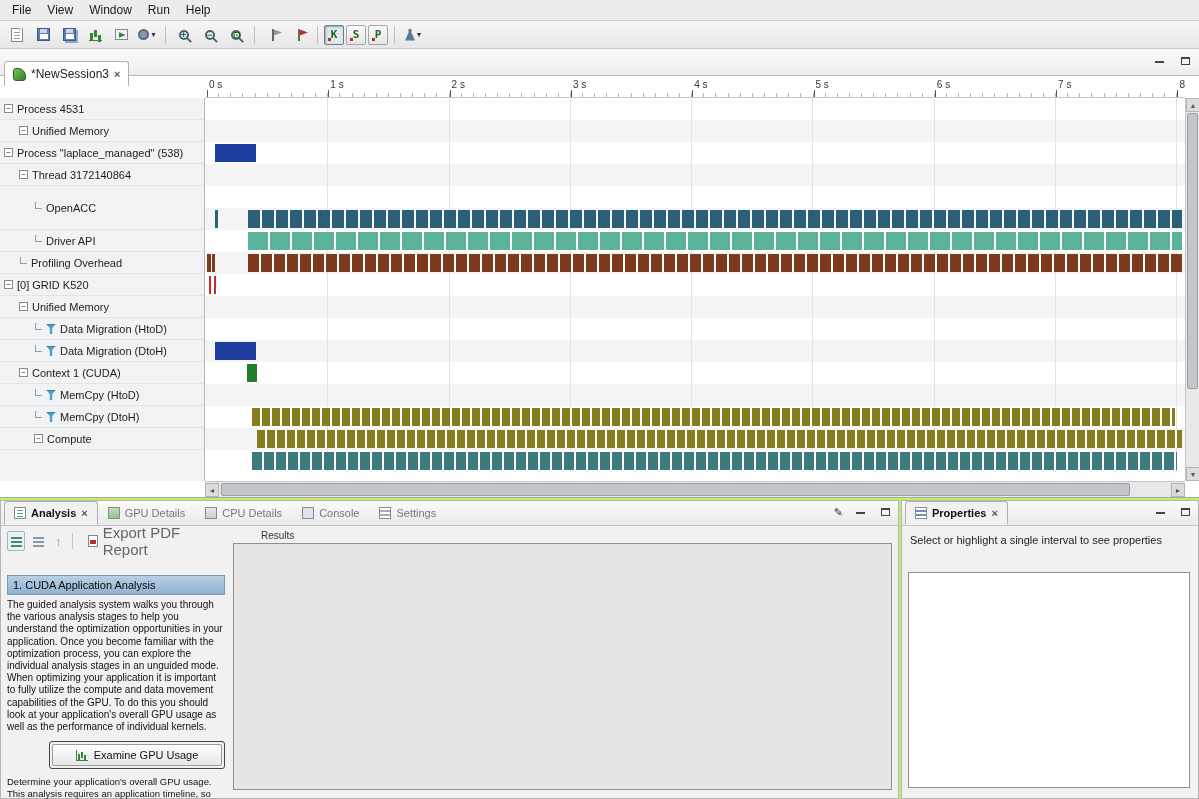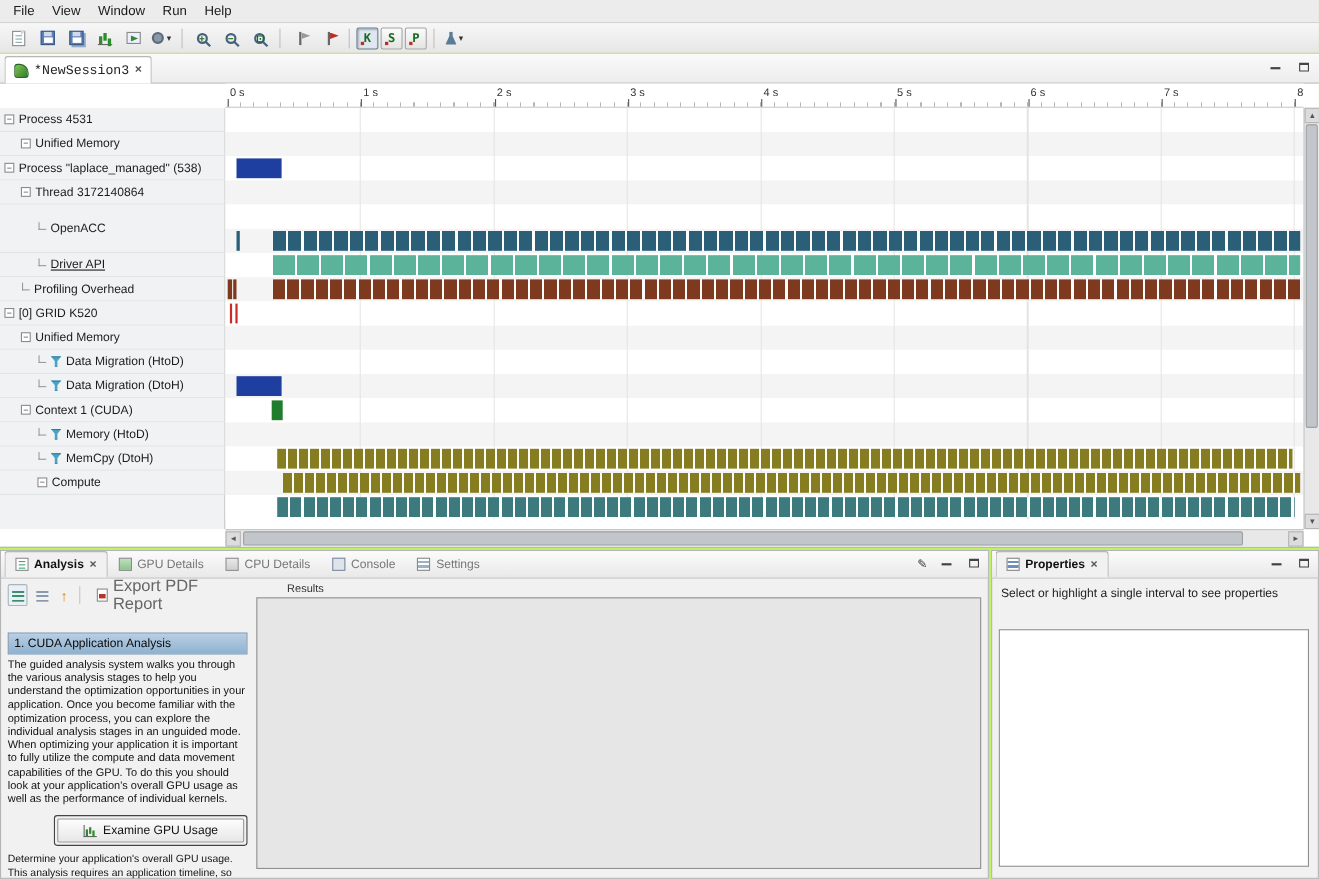--- a/index.html
+++ b/index.html
@@ -34,21 +34,21 @@
   .flagicon::before { content:''; position:absolute; left:2px; top:1px; width:8px; height:6px; background:#999; clip-path:polygon(0 0,100% 50%,0 100%); }
   .flagicon.red::before { background:#b63327; }
   .ltr-btn { width:20px; height:20px; border:1px solid #a5a5a5; background:linear-gradient(#fbfbfb,#e4e4e4); display:flex; align-items:center; justify-content:center; font:bold 11px "DejaVu Sans Mono", monospace; color:#17691c; position:relative; border-radius:2px; }
   .ltr-btn::after { content:''; position:absolute; left:3px; bottom:3px; width:3px; height:3px; background:#b33327; }
   .ltr-btn.pressed { background:#dfe8f0; border-color:#6a7d90; box-shadow:inset 1px 1px 2px rgba(0,0,0,.3); }
   .flask { width:10px; height:12px; background:#5a7d96; clip-path:polygon(35% 0,65% 0,65% 35%,100% 100%,0 100%,35% 35%); }
 
   
   .editor { position:absolute; top:49px; left:0; width:1199px; height:449px; background:#fff; border-bottom:1px solid #a8a8a8; }
   .editor-tabbar { position:absolute; top:0; left:0; right:0; height:27px; background:linear-gradient(#fafafa,#ededed); border-bottom:1px solid #b8b8b8; }
-  .session-tab { position:absolute; left:4px; top:2px; height:25px; background:#fff; border:1px solid #b0b0b0; border-bottom:none; border-radius:3px 3px 0 0; display:flex; align-items:center; padding:0 8px; gap:5px; font-size:12px;font-family:Liberation Mono, monospace; }
+  .session-tab { position:absolute; left:4px; top:12px; height:25px; background:#fff; border:1px solid #b0b0b0; border-bottom:none; border-radius:3px 3px 0 0; display:flex; align-items:center; padding:0 8px; gap:5px; font-size:12px; }
   .leaf-icon { width:13px; height:13px; border-radius:3px 8px 3px 3px; background:linear-gradient(135deg,#7fc24f,#2f7d2f); border:1px solid #276327; }
   .tab-close { color:#555; font-weight:bold; font-size:11px; cursor:pointer; }
   .win-btns { position:absolute; right:6px; top:5px; display:flex; gap:10px; }
   .winbtn { width:16px; height:14px; display:flex; align-items:center; justify-content:center; color:#444; font-size:11px; cursor:pointer; }
   .winbtn .sq { width:9px; height:8px; border:1px solid #444; border-top-width:2px; }
   .winbtn .mini { width:9px; height:3px; border-bottom:2px solid #444; }
 
   .timeline { position:absolute; top:27px; left:0; right:0; bottom:0; }
   .ruler { position:absolute; top:0; left:205px; width:980px; height:22px; background:#fff; border-bottom:1px solid #c5c5c5;
            background-image:repeating-linear-gradient(90deg,transparent 0 11.13px,#b5b5b5 11.13px 12.13px);
@@ -245,21 +245,21 @@
             <div class="tree-row" style="height: 22px;">
               <span class="ind" style="width: 19px;"></span>
               <span class="toggle">−</span>
               <span class="rowlabel">Thread 3172140864</span>
             </div>
             <div class="tree-row" style="height: 44px;">
               <span class="ind" style="width: 34px;"></span>
               <span class="leafconn"></span>
               <span class="rowlabel">OpenACC</span>
             </div>
-            <div class="tree-row" style="height: 22px; text-decoration: underline;">
+            <div class="tree-row" style="height: 22px;">
               <span class="ind" style="width: 34px;"></span>
               <span class="leafconn"></span>
               <span class="rowlabel">Driver API</span>
             </div>
             <div class="tree-row" style="height: 22px;">
               <span class="ind" style="width: 19px;"></span>
               <span class="leafconn"></span>
               <span class="rowlabel">Profiling Overhead</span>
             </div>
             <div class="tree-row" style="height: 22px;">
@@ -286,21 +286,21 @@
             </div>
             <div class="tree-row" style="height: 22px;">
               <span class="ind" style="width: 19px;"></span>
               <span class="toggle">−</span>
               <span class="rowlabel">Context 1 (CUDA)</span>
             </div>
             <div class="tree-row" style="height: 22px;">
               <span class="ind" style="width: 34px;"></span>
               <span class="leafconn"></span>
               <span class="funnel"></span>
-              <span class="rowlabel">Memory (HtoD)</span>
+              <span class="rowlabel">MemCpy (HtoD)</span>
             </div>
             <div class="tree-row" style="height: 22px;">
               <span class="ind" style="width: 34px;"></span>
               <span class="leafconn"></span>
               <span class="funnel"></span>
               <span class="rowlabel">MemCpy (DtoH)</span>
             </div>
             <div class="tree-row" style="height: 22px;">
               <span class="ind" style="width: 34px;"></span>
               <span class="toggle">−</span>

